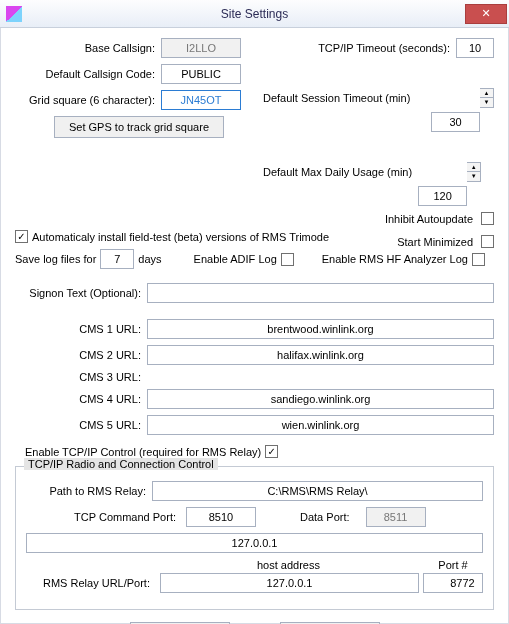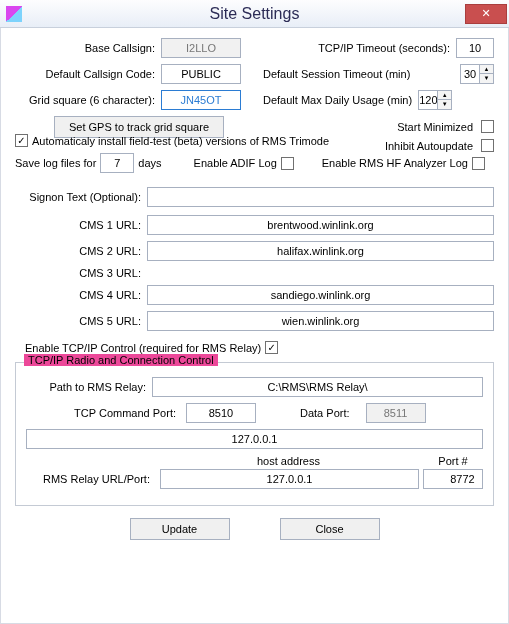--- a/index.html
+++ b/index.html
@@ -19,21 +19,21 @@
   align-items: center;
   position: relative;
 }
 .titlebar .icon {
   width: 16px; height: 16px;
   margin-left: 6px;
   background: linear-gradient(135deg,#d946ef 0 50%,#7dd3fc 50% 100%);
 }
 .titlebar .title {
   position:absolute; left:0; right:0; text-align:center;
-  font-size: 16px; color:#2b2b55;
+  font-size: 12px; color:#2b2b55;
 }
 .titlebar .close {
   margin-left:auto; width:42px; height:20px;
   background:#c94f4f; color:#fff;
   display:flex; align-items:center; justify-content:center;
   border:1px solid #a93e3e; font-size:11px;
   margin-right:2px;
 }
 .client {
   padding: 10px 14px 10px 14px;
@@ -45,40 +45,40 @@
 .row { display:flex; align-items:center; margin-bottom:6px; }
 .row .lab { text-align:right; margin-right:6px; }
 input[type=text] {
   height:20px; font-size:11px; text-align:center;
   border:1px solid #a7b0c0; background:#fff;
   font-family:inherit;
 }
 input[type=text].ro { background:#f1f1f1; color:#777; }
 input[type=text].hl { border:1px solid #2b7cd3; color:#2b7cd3; }
 .num { display:inline-flex; align-items:center; }
-.num input { width:20px; }
+.num input { width:49px;margin-top:48px; }
 .spin { width:14px; height:20px; border:1px solid #a7b0c0;
   border-left:none; display:flex; flex-direction:column;
   font-size:6px; line-height:9px; text-align:center;
   background:#f4f4f4;}
 .spin div { height:50%; border-bottom:1px solid #a7b0c0;}
 .spin div:last-child{border-bottom:none;}
 button {
   font-family:inherit; font-size:11px;
   background:#f0f0f0; border:1px solid #a7b0c0;
   height:22px; padding:0 10px;
 }
 .chk { width:13px; height:13px; border:1px solid #707070; background:#fff;
   display:inline-flex; align-items:center; justify-content:center;
   font-size:10px; color:#000;}
 .grp {
   border:1px solid #c4cad4; position:relative;
   margin-top:18px; padding:14px 10px 10px 10px;
 }
-.grp .legend { position:absolute; top:-9px; left:8px; background:#ec4899;
+.grp .legend { position:absolute; top:-9px; left:8px; background:#e5e5e5;
   padding:0 4px; font-size:11px;}
 .flex1{flex:1}
 .g4{gap:4px}
 </style>
 </head>
 <body>
 
 <div class="titlebar">
   <div class="icon"></div>
   <div class="title">Site Settings</div>
@@ -123,26 +123,26 @@
       <div class="row" style="justify-content:flex-start">
           <div class="lab">Default Max Daily Usage (min)</div>
         <div class="num">
           <input type="text" value="120" style="">
           <div class="spin">
               <div>▲</div>
               <div>▼</div>
             </div>
           </div>
         </div>
+      <div class="row" style="justify-content:flex-end">
+          <div style="margin-right:8px">Inhibit Autoupdate</div>
+        <span class="chk"></span>
+        </div>
       <div class="row" style="justify-content:flex-end; margin-top:10px">
           <div style="margin-right:8px">Start Minimized</div>
-        <span class="chk"></span>
-        </div>
-      <div class="row" style="justify-content:flex-end">
-          <div style="margin-right:8px">Inhibit Autoupdate</div>
         <span class="chk"></span>
         </div>
     </div>
   </div>
 
   <div class="row g4" style="margin-top:-30px">
     <span class="chk">✓</span>
     <span>Automaticaly install field-test (beta) versions of RMS Trimode</span>
   </div>
 
@@ -156,21 +156,21 @@
     <span style="width:20px"></span>
     <span>Enable RMS HF Analyzer Log</span>
     <span class="chk"></span>
   </div>
 
   <div class="row" style="margin-top:14px">
     <div class="lab" style="width:126px">Signon Text (Optional):</div>
     <input type="text" class="flex1" value="" style="">
   </div>
 
-  <div style="margin-top:8px">
+  <div style="margin-top:16px">
     <div class="row">
         <div class="lab" style="width:126px">CMS 1 URL:</div>
         <input type="text" class="flex1" value="brentwood.winlink.org" style="">
       </div>
     <div class="row">
         <div class="lab" style="width:126px">CMS 2 URL:</div>
         <input type="text" class="flex1" value="halifax.winlink.org" style="">
       </div>
     <div class="row">
         <div class="lab" style="width:126px">CMS 3 URL:</div>

